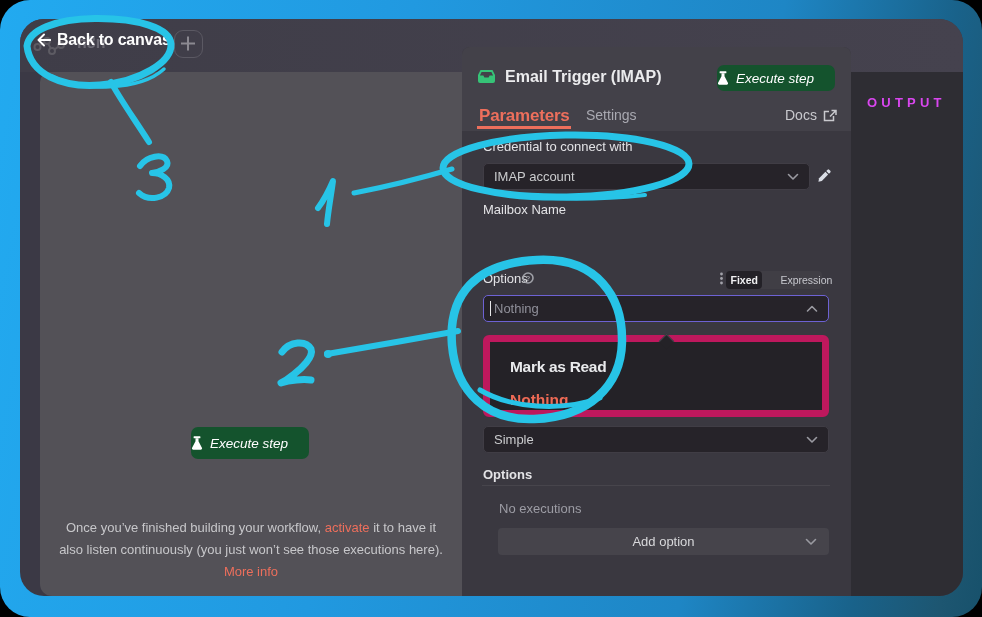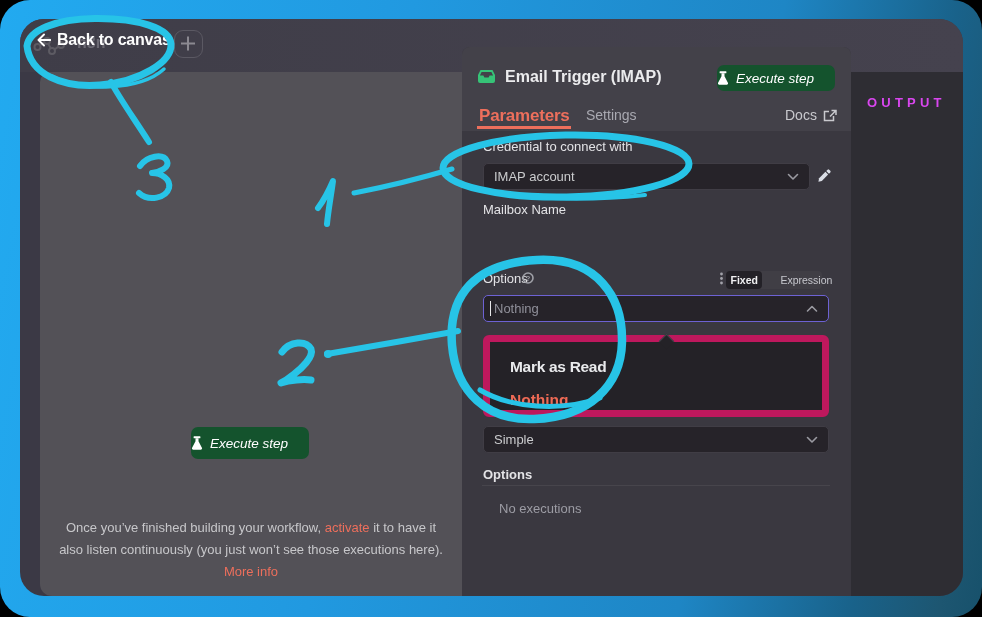--- a/index.html
+++ b/index.html
@@ -140,20 +140,25 @@
 
         <div class="field" style="left:21px; top:295px; width:346px; height:27px;">Simple
           <svg class="chev" width="12" height="8" viewBox="0 0 12 8">
             <path d="M1.5,1.5 L6,6 L10.5,1.5" fill="none" stroke="#9a9aa1" stroke-width="1.6" stroke-linecap="round" stroke-linejoin="round"></path>
           </svg>
         </div>
 
         <div class="label" style="left:21px; top:336px; font-weight:bold;">Options</div>
         <div style="position:absolute; left:20px; top:354px; width:348px; height:1px; background:#47454c;"></div>
         <div style="position:absolute; left:37px; top:370px; font-size:13px; color:#9c9ca4;">No executions</div>
+        <div style="position:absolute; left:36px; top:397px; width:331px; height:27px; background:#46444b; border-radius:4px; display:flex; align-items:center; justify-content:center; font-size:13px; color:#d8d8db;">Add option
+          <svg style="position:absolute; right:12px;" width="12" height="8" viewBox="0 0 12 8">
+            <path d="M1.5,1.5 L6,6 L10.5,1.5" fill="none" stroke="#9a9aa1" stroke-width="1.6" stroke-linecap="round" stroke-linejoin="round"></path>
+          </svg>
+        </div>
       </div>
     </div>
 
     <div class="output">
       <div class="outlabel">OUTPUT</div>
     </div>
   </div>
 
   <svg id="annot" width="982" height="617" viewBox="0 0 982 617" style="position:absolute;left:0;top:0;pointer-events:none;">
     <g fill="none" stroke="#27c4e7" stroke-linecap="round" stroke-linejoin="round">

